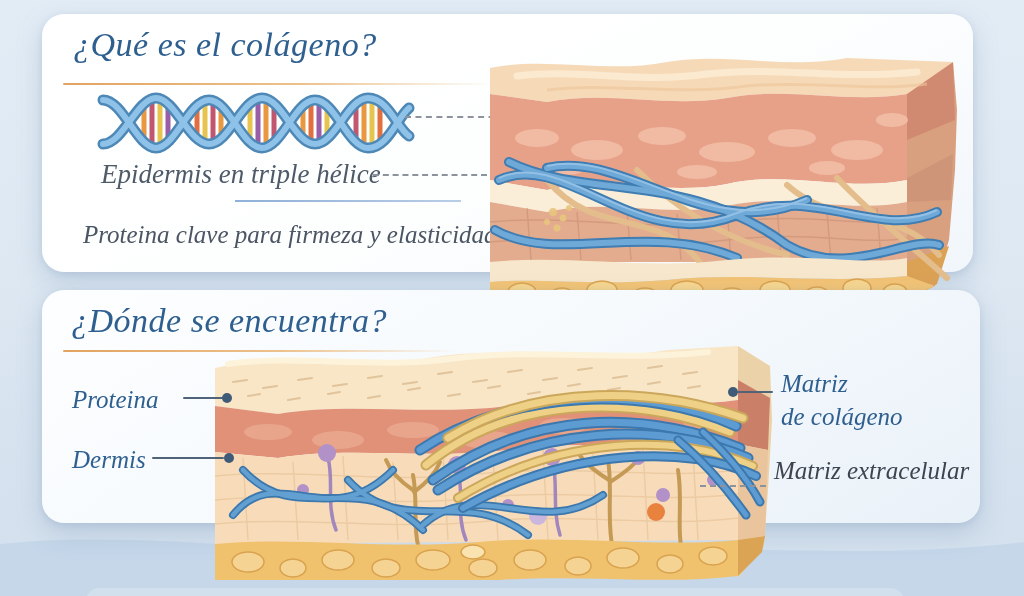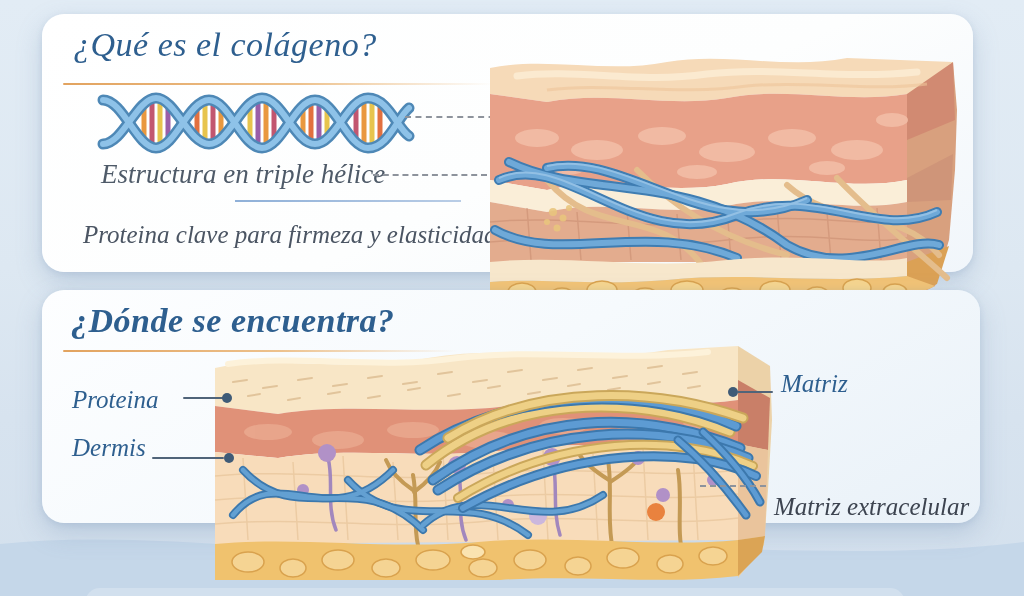--- a/index.html
+++ b/index.html
@@ -84,21 +84,21 @@
 
       <g fill="none" stroke="#8ec2e8" stroke-width="6">
         <path d="M8,14 C28,14 42,62 61,62 C80,62 94,14 114,14 C134,14 147,62 167,62 C187,62 200,14 220,14 C240,14 253,62 273,62 C293,62 302,32 314,22"></path>
         <path d="M8,58 C28,58 42,12 61,12 C80,12 94,58 114,58 C134,58 147,12 167,12 C187,12 200,58 220,58 C240,58 253,12 273,12 C293,12 302,42 314,50"></path>
       </g>
     </g>
   </svg>
 
   <div class="dash" style="left:405px; top:116px; width:100px;"></div>
 
-  <div class="subtitle" style="left:101px; top:159px;">Estructura en triple hélice</div>
+  <div class="subtitle" style="left:101px; top:159px;">Epidermis en triple hélice</div>
   <div class="dash" style="left:373px; top:174px; width:114px;"></div>
   <div class="blue-rule" style="left:235px; top:200px; width:226px;"></div>
 
   <div class="caption" style="left:83px; top:221px;">Proteina clave para firmeza y elasticidad</div>
 
   <svg class="abs" style="left:487px; top:50px;" width="490" height="258" viewBox="0 0 490 258">
 
     <polygon points="420,40 466,12 470,60 468,120 462,190 448,236 420,250" fill="#d8a07e"></polygon>
     <polygon points="420,40 466,12 468,70 420,90" fill="#d18a72"></polygon>
     <polygon points="420,128 466,104 464,150 420,152" fill="#cf9579"></polygon>
@@ -174,21 +174,21 @@
         <ellipse cx="245" cy="246" rx="13" ry="8"></ellipse>
       <ellipse cx="288" cy="240" rx="15" ry="9"></ellipse>
         <ellipse cx="330" cy="245" rx="12" ry="8"></ellipse>
       <ellipse cx="370" cy="238" rx="14" ry="9"></ellipse>
         <ellipse cx="408" cy="242" rx="12" ry="8"></ellipse>
     </g>
   </svg>
 
   <div class="panel" id="panel-donde"></div>
 
-  <div class="title" style="left:71px; top:302px;font-weight:bold;">¿Dónde se encuentra?</div>
+  <div class="title" style="left:71px; top:302px;">¿Dónde se encuentra?</div>
   <div class="rule" style="left:63px; top:350px; width:395px;"></div>
 
   <svg class="abs" style="left:208px; top:340px;" width="570" height="240" viewBox="0 0 570 240">
 
     <polygon points="530,6 562,26 564,80 560,150 556,205 530,238" fill="#ecd2a8"></polygon>
     <polygon points="530,40 562,58 560,110 530,104" fill="#c97f68"></polygon>
     <polygon points="530,104 560,110 557,196 530,200" fill="#eac49c"></polygon>
     <polygon points="530,200 557,196 554,212 530,236" fill="#dba455"></polygon>
 
     <path d="M7,28 C70,14 140,34 220,18 C300,4 380,24 460,10 L530,6 L530,60 C460,70 380,54 300,66 C220,76 140,62 70,74 L7,66 Z" fill="#f8e6c6"></path>
@@ -293,26 +293,27 @@
         <ellipse cx="462" cy="224" rx="13" ry="9"></ellipse>
       <ellipse cx="505" cy="216" rx="14" ry="9"></ellipse>
       <ellipse cx="265" cy="212" rx="12" ry="7" fill="#fae3b0"></ellipse>
     </g>
   </svg>
 
   <div class="lbl" style="left:72px; top:384px;">Proteina</div>
   <div class="lead" style="left:183px; top:397px; width:42px;"></div>
   <div class="dot" style="left:222px; top:393px;"></div>
 
-  <div class="lbl" style="left:72px; top:432px;">Dermis</div>
+  <div class="lbl" style="left:72px; top:444px;">Dermis</div>
   <div class="lead" style="left:152px; top:457px; width:72px;"></div>
   <div class="dot" style="left:224px; top:453px;"></div>
 
   <div class="dot" style="left:728px; top:387px;"></div>
   <div class="lead" style="left:737px; top:391px; width:36px;"></div>
   <div class="lbl" style="left:781px; top:368px;">
     <span>Matriz</span><br>
+    <span>de colágeno</span>
   </div>
 
   <div class="dash" style="left:700px; top:485px; width:66px;"></div>
-  <div class="lbl lbl-dark" style="left:774px; top:491px;">Matriz extracelular</div>
+  <div class="lbl lbl-dark" style="left:774px; top:455px;">Matriz extracelular</div>
 
 </div>
 
 </body></html>

